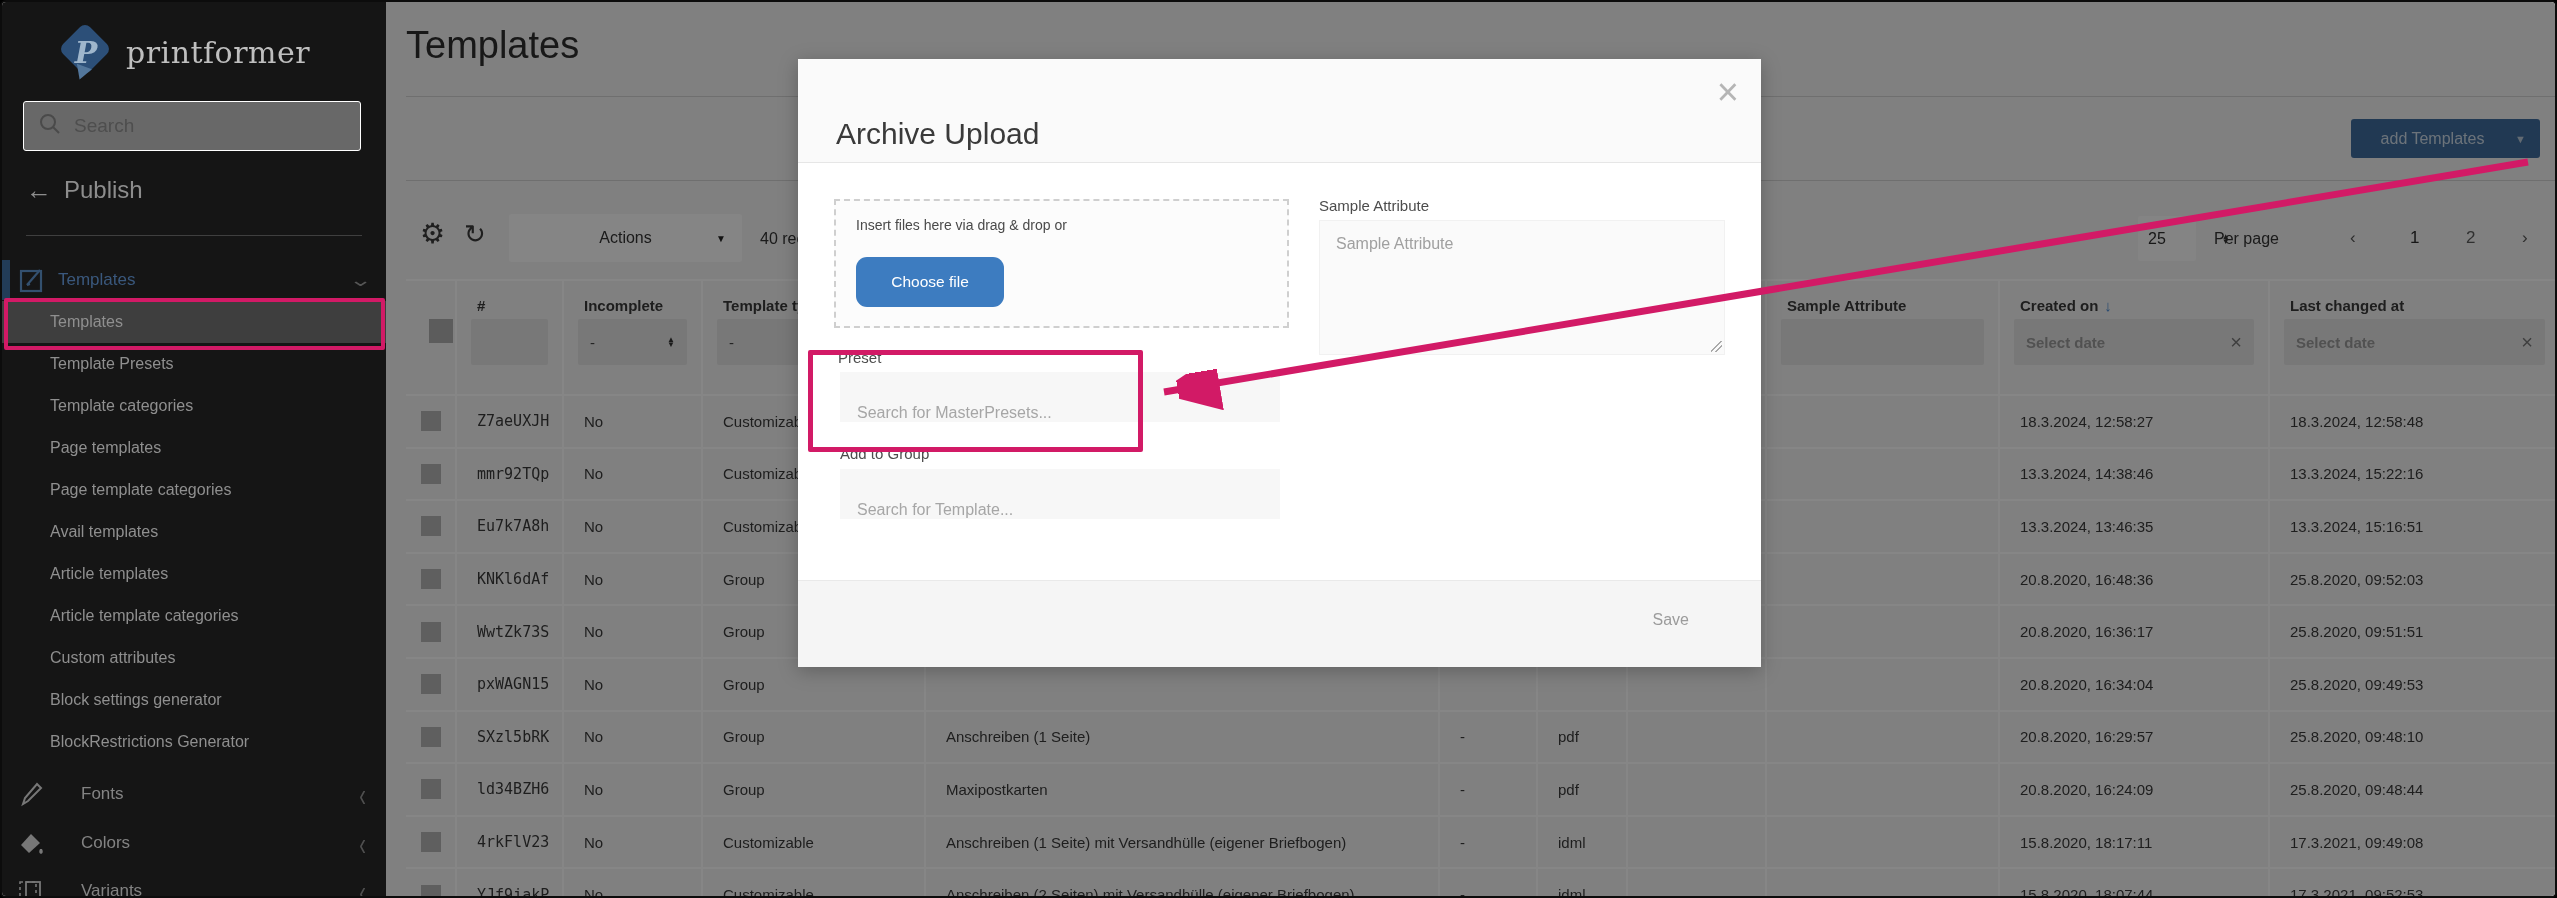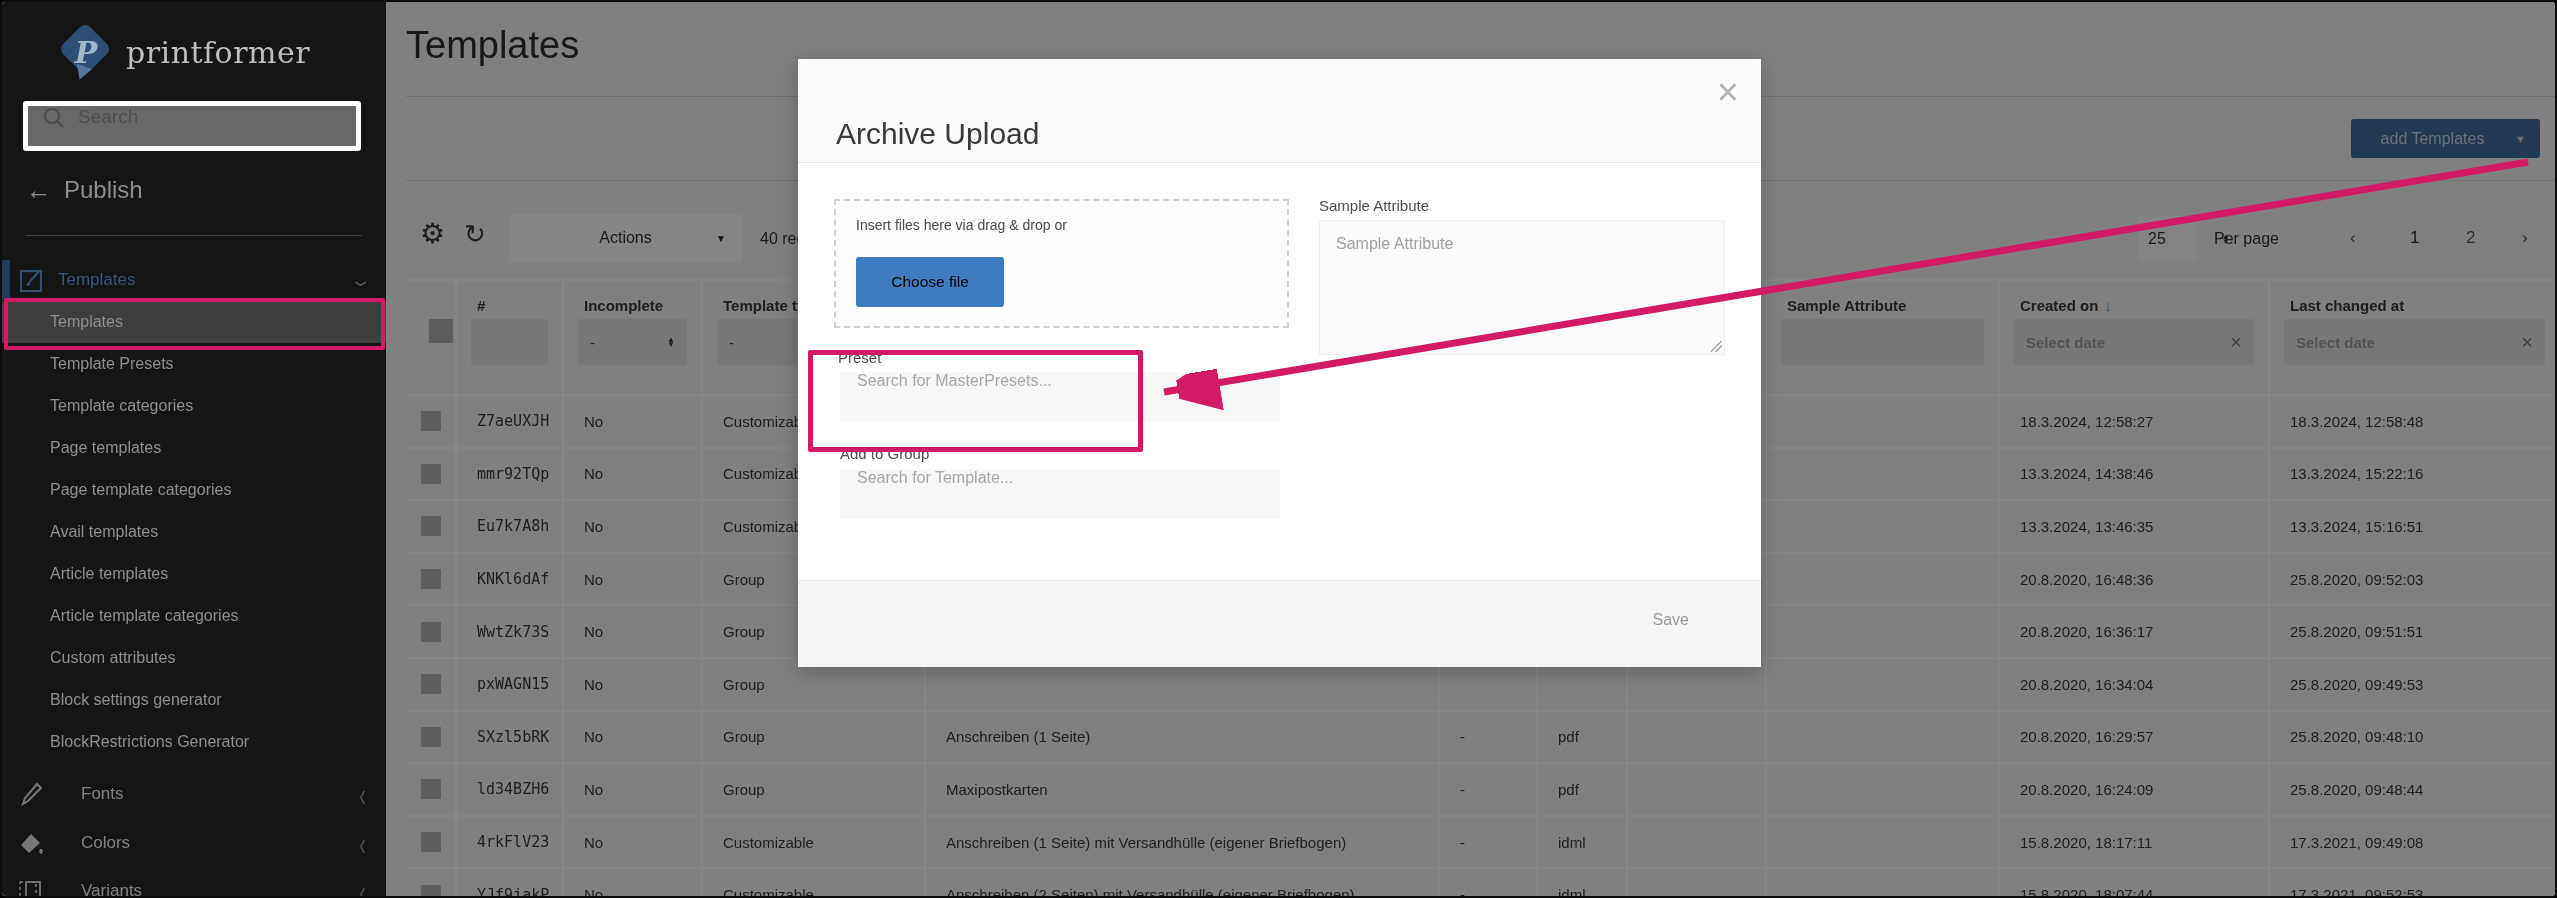--- a/index.html
+++ b/index.html
@@ -7,21 +7,21 @@
           font-family:"Liberation Sans",sans-serif;border:2px solid #0c0c0c;box-sizing:border-box;border-radius:6px;}
   
   .sidebar{position:absolute;left:0;top:0;width:384px;height:898px;background:#151515;z-index:10;}
   .logo{position:absolute;left:58px;top:12px;height:76px;display:flex;align-items:center;gap:14px;}
   .logo-mark{position:relative;width:52px;height:52px;}
   .logo-diamond{position:absolute;left:6px;top:4px;width:38px;height:38px;background:#2c4f78;transform:rotate(45deg);border-radius:7px;}
   .logo-p{position:absolute;left:0;top:0;width:52px;height:52px;display:flex;align-items:center;justify-content:center;
           color:#9fb6cc;font:italic 700 30px "DejaVu Serif",serif;}
   .logo-tail{position:absolute;left:14px;top:40px;width:0;height:0;border-left:8px solid transparent;border-right:8px solid transparent;border-top:14px solid #53779c;transform:rotate(20deg);}
   .logo-word{color:#bfbfbf;font:400 30px "DejaVu Serif",serif;letter-spacing:.5px;}
-  .search-box{position:absolute;left:21px;top:99px;width:338px;height:50px;background:#686868;border:5px solid #ffffff;border-radius:3px;display:flex;align-items:flex-start;padding:0 14px;gap:12px;box-sizing:border-box;}
+  .search-box{position:absolute;left:21px;top:99px;width:338px;height:50px;background:#686868;border:1px solid #ffffff;border-radius:3px;display:flex;align-items:center;padding:0 14px;gap:12px;box-sizing:border-box;}
   .search-box svg{flex:0 0 auto;}
   .search-ph{color:#4e4e4e;font-size:19px;}
   .publish{position:absolute;left:24px;top:174px;color:#8d8d8d;font-size:24px;display:flex;align-items:center;gap:12px;}
   .publish .arr{font-size:26px;line-height:1;}
   .side-divider{position:absolute;left:24px;right:24px;top:233px;height:0;border-top:1px solid #3f3f3f;}
   .nav-parent{position:absolute;left:0;top:258px;width:384px;height:40px;display:flex;align-items:center;}
   .nav-parent .bar{position:absolute;left:0;top:0;bottom:0;width:8px;background:#223c58;}
   .nav-parent .icon{margin-left:17px;width:26px;height:26px;}
   .nav-parent .lbl{margin-left:13px;color:#3a587d;font-size:17px;}
   .nav-parent .chev{position:absolute;right:18px;color:#555;font-size:18px;transform:scaleX(1.6);}
@@ -70,29 +70,29 @@
   .td.mono{font-family:"DejaVu Sans Mono",monospace;}
   
   .overlay{position:absolute;left:384px;top:0;right:0;bottom:0;background:rgba(0,0,0,.47);z-index:40;}
   
   .modal{position:absolute;left:796px;top:57px;width:963px;height:608px;background:#fff;z-index:100;box-shadow:0 4px 18px rgba(0,0,0,.25);}
   .m-head{position:absolute;left:0;top:0;right:0;height:103px;background:#fafafa;border-bottom:1px solid #e6e6e6;}
   .m-title{position:absolute;left:38px;top:58px;font-size:30px;color:#3a3a3a;}
   .m-close{position:absolute;right:22px;top:12px;font-size:38px;color:#b5b5b5;font-weight:300;cursor:default;}
   .dropzone{position:absolute;left:36px;top:140px;width:455px;height:129px;border:2px dashed #cfcfcf;background:#fcfcfc;box-sizing:border-box;}
   .dz-text{position:absolute;left:20px;top:16px;font-size:14px;color:#4a4a4a;}
-  .btn-choose{position:absolute;left:20px;top:56px;width:148px;height:50px;background:#3d7cc0;border-radius:3px;color:#000000;font-size:15.5px;display:flex;align-items:center;justify-content:center;border:none;}
+  .btn-choose{position:absolute;left:20px;top:56px;width:148px;height:50px;background:#3d7cc0;border-radius:11px;color:#ffffff;font-size:15.5px;display:flex;align-items:center;justify-content:center;border:none;}
   .m-label{position:absolute;font-size:15px;color:#4c4c4c;}
   .sa-label{left:521px;top:138px;}
   .sa-area{position:absolute;left:521px;top:161px;width:406px;height:135px;background:#fafafa;border:1px solid #f1f1f1;box-sizing:border-box;}
   .sa-ph{position:absolute;left:16px;top:14px;color:#a0a0a0;font-size:16px;}
   .resize-h{position:absolute;right:2px;bottom:2px;width:11px;height:11px;
      background:linear-gradient(135deg,transparent 45%,#aaa 45%,#aaa 52%,transparent 52%,transparent 68%,#aaa 68%,#aaa 75%,transparent 75%);}
   .preset-label{left:40px;top:290px;}
-  .in-box{position:absolute;height:50px;background:#f7f7f7;display:flex;align-items:flex-start;padding-left:17px;box-sizing:border-box;color:#a6a6a6;font-size:16px;}
+  .in-box{position:absolute;height:50px;background:#f7f7f7;display:flex;align-items:flex-end;padding-left:17px;box-sizing:border-box;color:#a6a6a6;font-size:16px;}
   .preset-input{left:42px;top:313px;width:440px;}
   .group-label{left:42px;top:386px;}
   .group-input{left:42px;top:410px;width:440px;}
   .m-foot{position:absolute;left:0;right:0;bottom:0;height:86px;background:#f5f5f5;border-top:1px solid #e9e9e9;}
   .m-save{position:absolute;right:72px;top:30px;color:#9b9b9b;font-size:16px;}
   
   .anno-box{position:absolute;border:4px solid #d21a66;z-index:200;border-radius:2px;}
   .anno-sidebar{left:2px;top:296px;width:373px;height:44px;}
   .anno-preset{left:806px;top:348px;width:325px;height:92px;border-width:5px;}
   .anno-arrow{position:absolute;left:0;top:0;z-index:200;pointer-events:none;}

